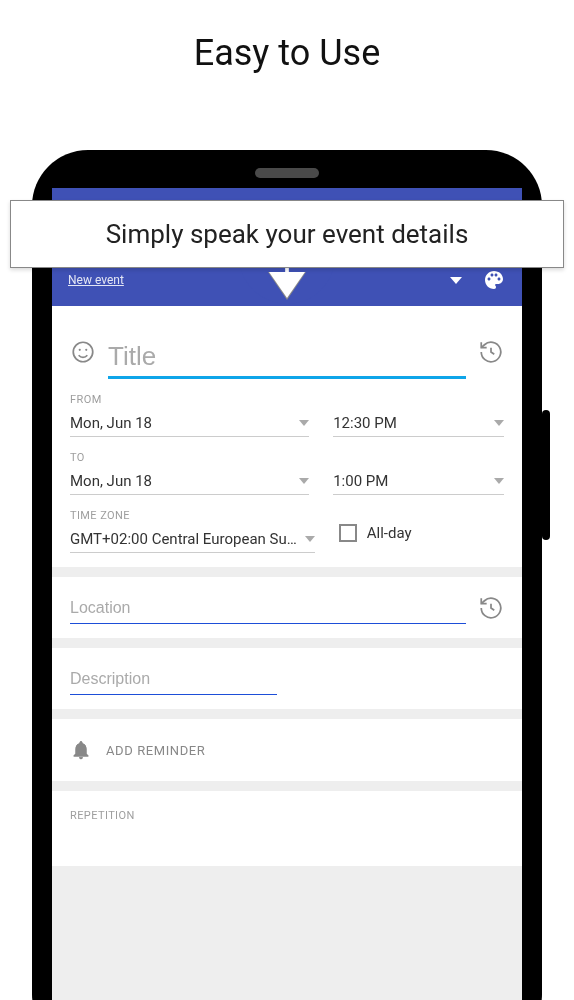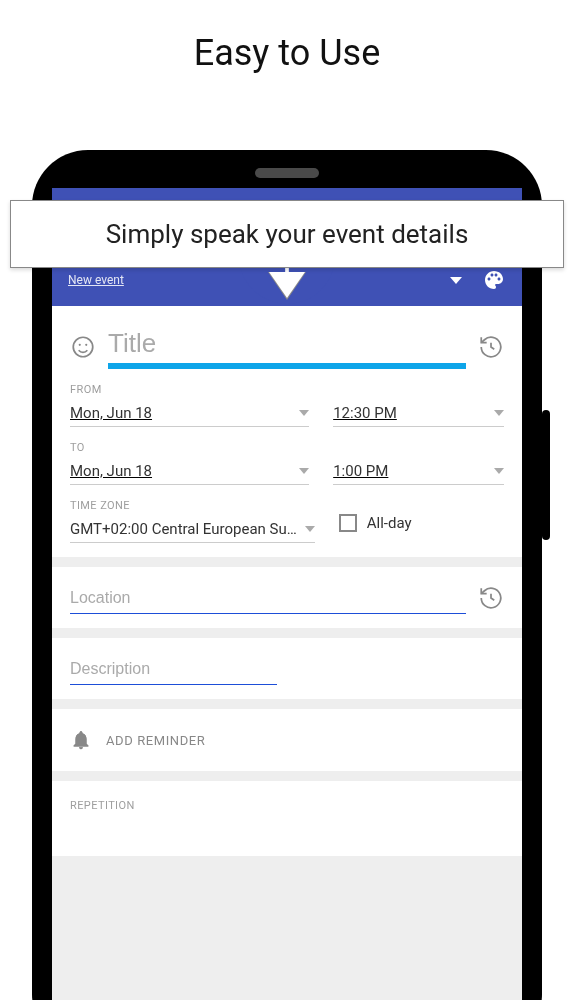--- a/index.html
+++ b/index.html
@@ -50,25 +50,25 @@
   .callout-tail-border {
     position: absolute; left: 50%; top: 272px; transform: translateX(-50%);
     width: 0; height: 0; border-left: 19px solid transparent; border-right: 19px solid transparent;
     border-top: 28px solid #888; z-index: 21;
   }
   
   .body { padding: 0; }
   .card { background: #fff; margin-bottom: 10px; padding: 14px 18px; }
   .title-row { display: flex; align-items: center; gap: 12px; }
   .emoji-btn { width: 26px; height: 26px; color: #888; cursor: pointer; }
-  .title-input { flex: 1; border: none; border-bottom: 6px solid #0ea5e9; font-size: 26px; color: #222; padding: 4px 0; outline: none; background: transparent; }
+  .title-input { flex: 1; border: none; border-bottom: 3px solid #0ea5e9; font-size: 26px; color: #222; padding: 4px 0; outline: none; background: transparent; margin-top: 13px; }
   .title-input::placeholder { color: #aaa; }
   .history-btn { width: 26px; height: 26px; color: #888; cursor: pointer; }
   .field-label { font-size: 11px; color: #9e9e9e; letter-spacing: 0.4px; margin-top: 14px; margin-bottom: 2px; }
-  .dropdown-row { display: flex; gap: 24px; text-decoration: underline; }
+  .dropdown-row { display: flex; gap: 24px; }
   .dd { display: flex; align-items: center; border-bottom: 1px solid #ccc; padding: 6px 0 4px; cursor: pointer; }
   .dd-text { font-size: 15px; color: #333; flex: 1; white-space: nowrap; overflow: hidden; text-overflow: ellipsis; }
   .dd-caret { width: 0; height: 0; border-left: 5px solid transparent; border-right: 5px solid transparent; border-top: 6px solid #aaa; margin-left: 8px; flex-shrink: 0; }
   .dd-date { flex: 1.4; }
   .dd-time { flex: 1; }
   .tz-row { display: flex; align-items: flex-start; gap: 24px; }
   .dd-tz { flex: 1.4; }
   .allday { display: flex; align-items: center; gap: 10px; flex: 1; padding-bottom: 4px; }
   .cb { width: 18px; height: 18px; border: 2px solid #888; cursor: pointer; }
   .allday-label { font-size: 15px; color: #333; }

